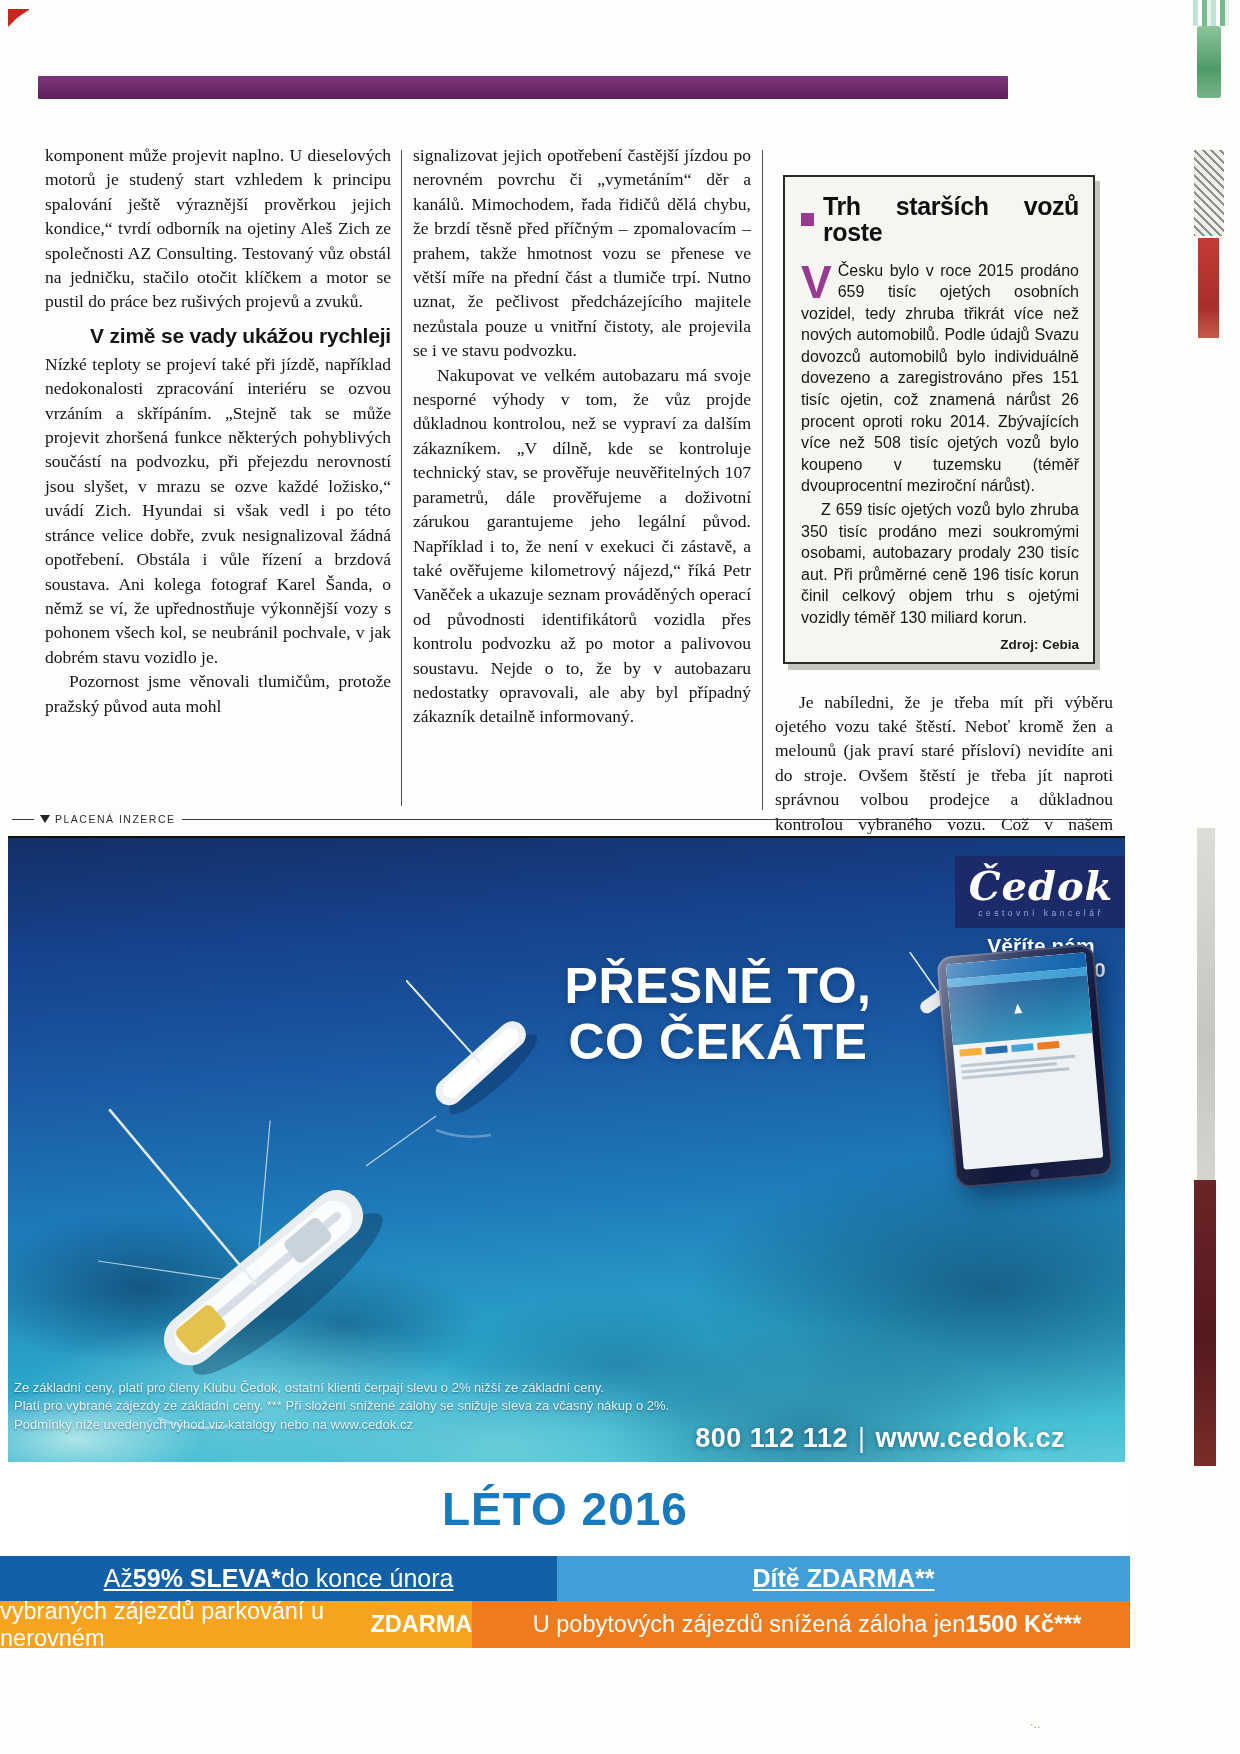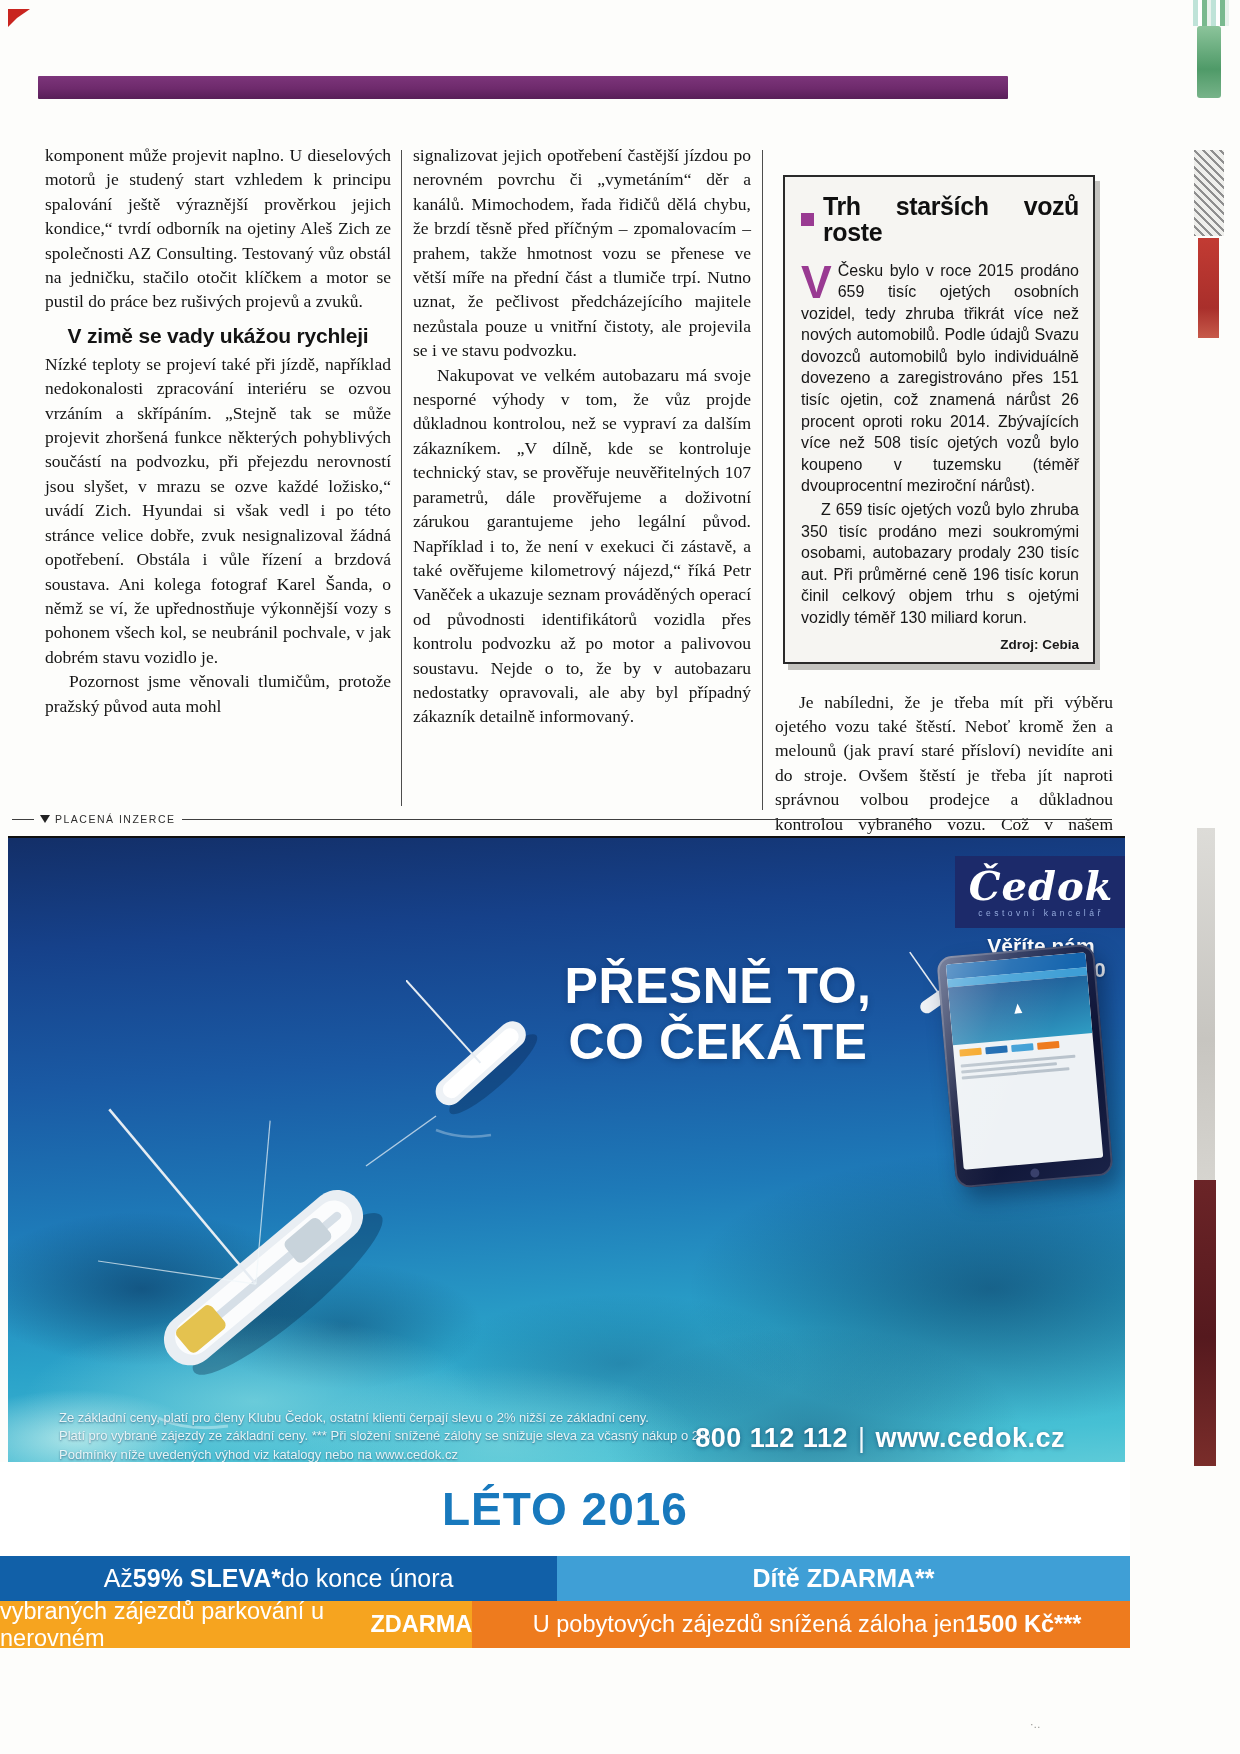--- a/index.html
+++ b/index.html
@@ -31,21 +31,21 @@
   
   .col{position:absolute;top:143px;font-size:17.5px;line-height:24.4px;text-align:justify;color:#141414;}
   .col1{left:45px;width:346px;}
   .col2{left:413px;width:338px;}
   .col3{left:775px;width:338px;}
   .colrule{position:absolute;width:1px;background:#4d4d4d;}
   .rule1{left:401px;top:150px;height:656px;}
   .rule2{left:762px;top:150px;height:660px;}
   .para{margin:0;}
   .para.indent{text-indent:24px;}
-  .subhead{font:bold 21px "Liberation Sans",sans-serif;letter-spacing:-.2px;margin:10px 0 4px 0;text-align:center;}
+  .subhead{font:bold 21px "Liberation Sans",sans-serif;letter-spacing:-.2px;margin:10px 0 4px 0;text-align:right;}
 
   
   .infobox{position:relative;margin:32px 12px 0 8px;width:312px;background:#f6f5f2;border:2px solid #2a2a2a;
     box-shadow:5px 6px 0 rgba(140,138,132,.5);padding:14px 14px 10px 16px;box-sizing:border-box;
     font-family:"Liberation Sans",sans-serif;}
   .infobox-title{font:bold 25px/1.05 "Liberation Sans",sans-serif;letter-spacing:-.4px;color:#101010;
     display:flex;align-items:center;gap:9px;margin:2px 0 14px 0;}
   .sq{display:inline-block;width:13px;height:13px;background:var(--accent_purple,#993a92);flex:0 0 auto;}
   .infobox-body{font-size:16px;line-height:21.6px;text-align:justify;color:#161616;}
   .dropcap{float:left;font:bold 46px/0.82 "Liberation Sans",sans-serif;color:var(--accent_purple,#993a92);
@@ -100,36 +100,36 @@
   .ts-chips{display:flex;gap:4px;padding:5px 6px 3px 6px;}
   .ts-chip{width:22px;height:7px;border-radius:1px;}
   .ts-lines{padding:2px 6px;}
   .ts-line{height:3px;background:#b9c3cc;margin:3px 0;border-radius:1px;}
   .home-btn{position:absolute;left:50%;bottom:4px;width:9px;height:9px;margin-left:-4.5px;border-radius:50%;background:#39406b;}
   .tablet-glare{position:absolute;inset:0;border-radius:15px;
     background:linear-gradient(115deg,rgba(255,255,255,.38) 0%,rgba(255,255,255,.10) 30%,transparent 55%);}
 
   .boat-svg{position:absolute;}
 
-  .fineprint{position:absolute;left:6px;bottom:0;width:680px;
+  .fineprint{position:absolute;left:6px;bottom:30px;width:680px;
     font:13px/18.5px "Liberation Sans",sans-serif;color:rgba(238,248,250,.95);
-    text-shadow:0 1px 2px rgba(0,40,80,.55);margin-left:45px;}
+    text-shadow:0 1px 2px rgba(0,40,80,.55);}
   .phone-row{position:absolute;right:60px;bottom:10px;font:bold 27px "Liberation Sans",sans-serif;color:#fff;
     text-shadow:0 1px 4px rgba(0,35,80,.45);letter-spacing:.5px;}
   .phone-sep{font-weight:normal;padding:0 10px;opacity:.95;}
 
   
   .season-band{position:absolute;left:0;top:1462px;width:1130px;height:94px;background:#ffffff;
     display:flex;align-items:center;justify-content:center;}
   .season-title{font:bold 46px "Liberation Sans",sans-serif;color:var(--leto_blue,#1879bd);letter-spacing:1px;}
 
   .banners{position:absolute;left:0;top:1556px;width:1130px;font-family:"Liberation Sans",sans-serif;color:#fff;}
   .brow{display:flex;width:100%;}
   .bcell{display:flex;align-items:center;justify-content:center;box-sizing:border-box;}
-  .brow1{height:45px;font-size:25px;}
+  .brow1{height:45px;font-size:25px;text-decoration:underline;}
   .brow2{height:47px;font-size:23.5px;}
   .b-blue-dark{width:49.3%;background:var(--banner_blue_dark,#1160a8);}
   .b-blue-light{width:50.7%;background:var(--banner_blue_light,#3f9fd6);font-weight:bold;}
   .b-orange-light{width:41.8%;background:var(--banner_orange_light,#f6a41f);}
   .b-orange-dark{width:58.2%;background:var(--banner_orange_dark,#ee7b1e);padding-left:12px;}
   .bold{font-weight:bold;}
 </style>
 </head>
 <body>
 

